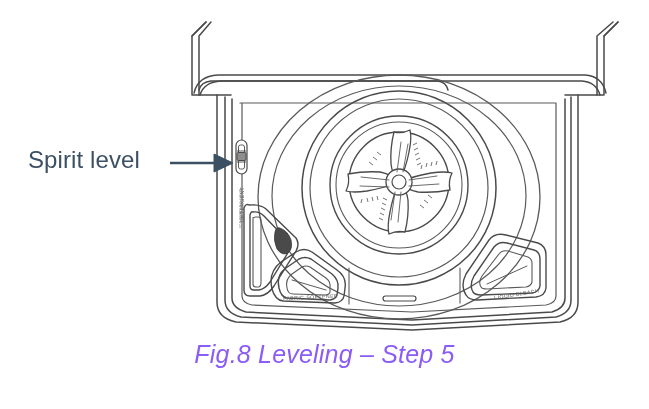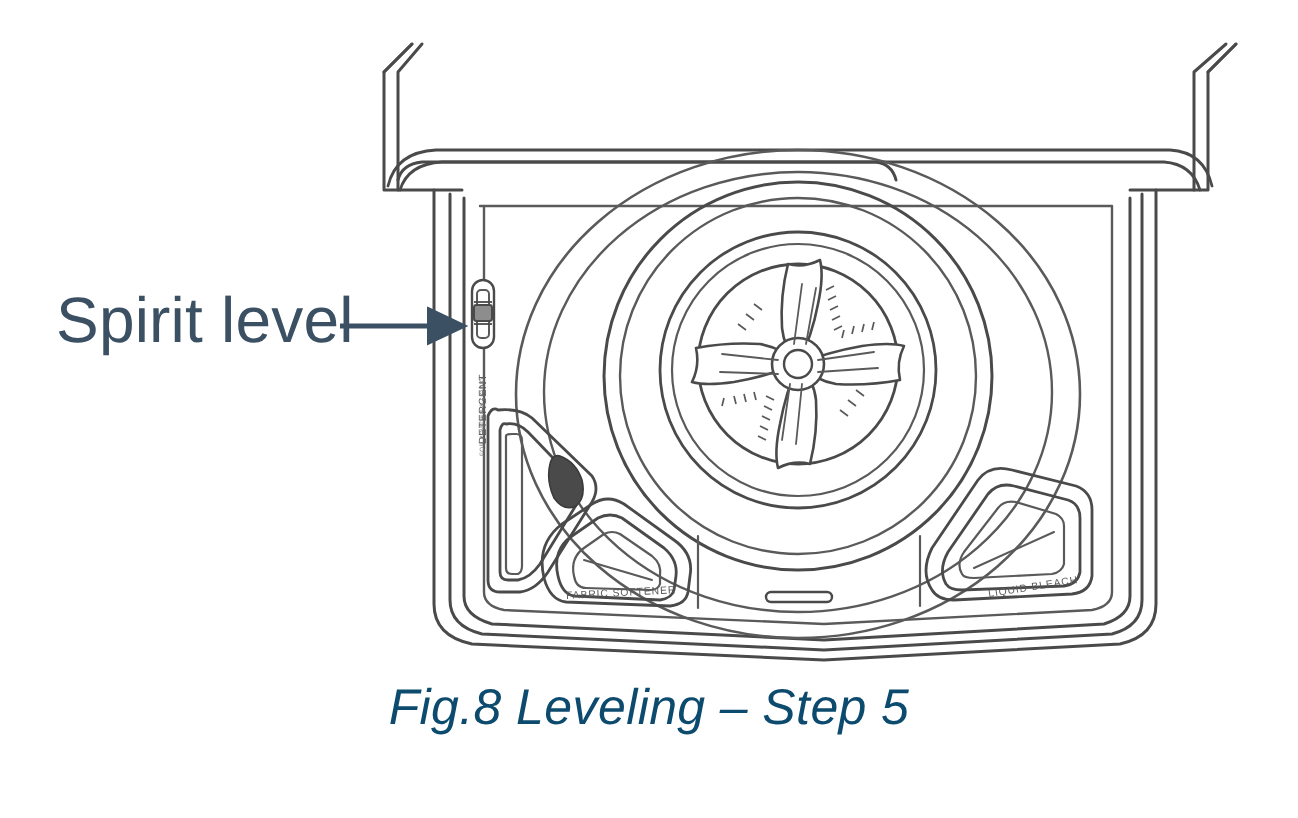--- a/index.html
+++ b/index.html
@@ -26,38 +26,38 @@
     width: 649px;
     height: 409px;
     display: block;
   }
   .callout-label {
     position: absolute;
     left: 28px;
     top: 145px;
     width: 150px;
     font-family: "Liberation Sans", sans-serif;
-    font-size: 32px;
+    font-size: 24px;
     font-weight: 400;
     letter-spacing: 0.1px;
     color: #3c5064;
     white-space: nowrap;
     line-height: 30px;
   }
   .figure-caption {
     position: absolute;
     left: 0;
     top: 340px;
     width: 649px;
     text-align: center;
     font-family: "Liberation Sans", sans-serif;
     font-style: italic;
     font-size: 25px;
     font-weight: 400;
-    color: #0c4a6e;
+    color: #8b5cf6;
     letter-spacing: 0.2px;
     white-space: nowrap;
   }
   .micro-label {
     position: absolute;
     font-family: "Liberation Sans", sans-serif;
     color: #5a5a5a;
     white-space: nowrap;
     pointer-events: none;
   }

